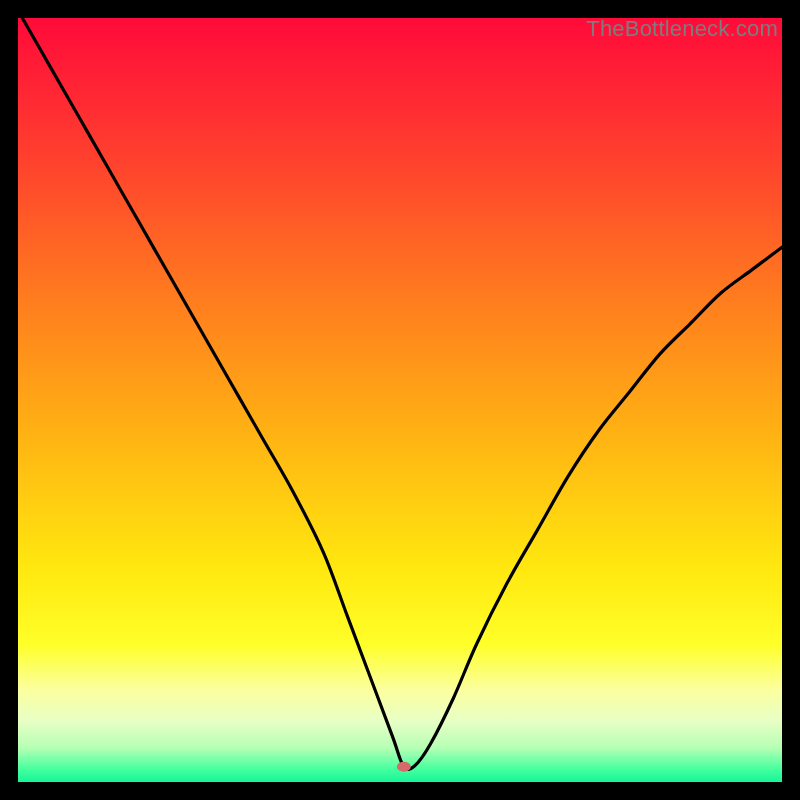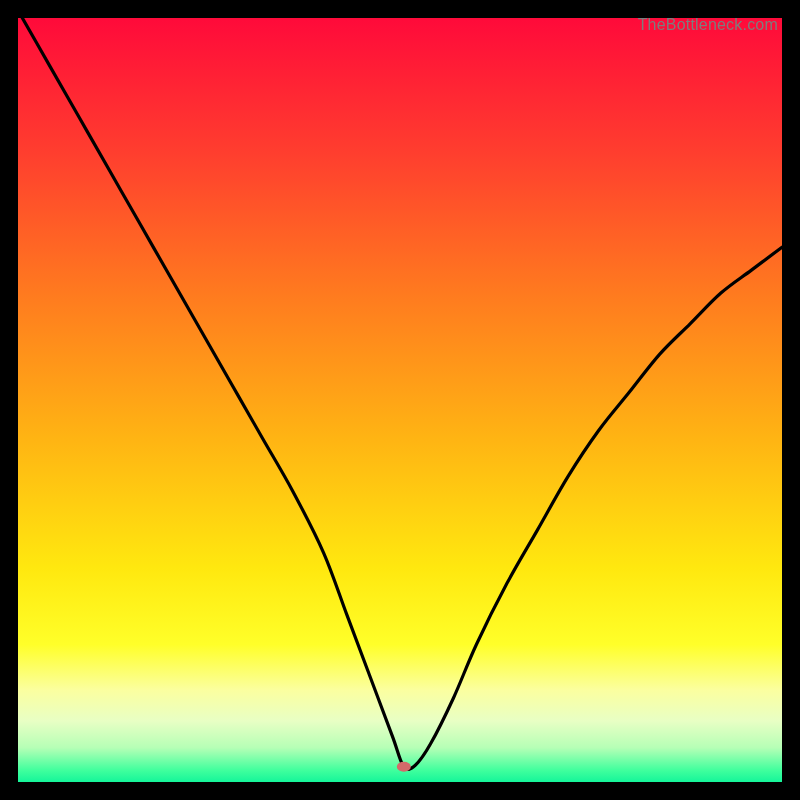--- a/index.html
+++ b/index.html
@@ -24,21 +24,21 @@
     left: 0;
     top: 0;
     width: 764px;
     height: 764px;
   }
   .watermark {
     position: absolute;
     top: -2px;
     right: 4px;
     color: #7d7d7d;
-    font-size: 16px;
+    font-size: 22px;
     font-weight: 500;
     letter-spacing: 0.2px;
     user-select: none;
   }
 </style>
 </head>
 <body>
 
 <div class="frame">
   <svg class="plot" viewBox="0 0 764 764">

